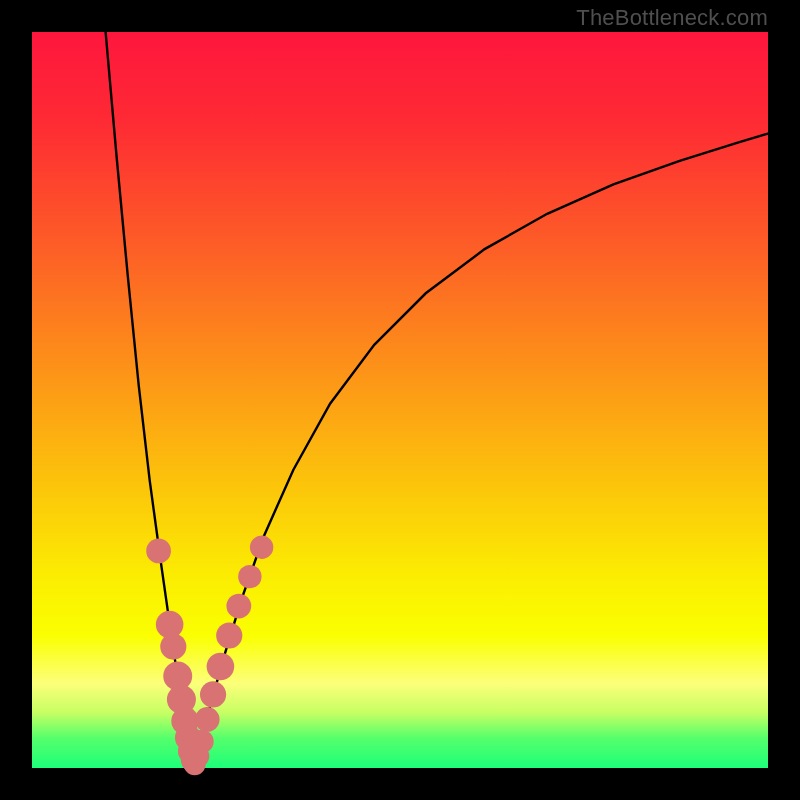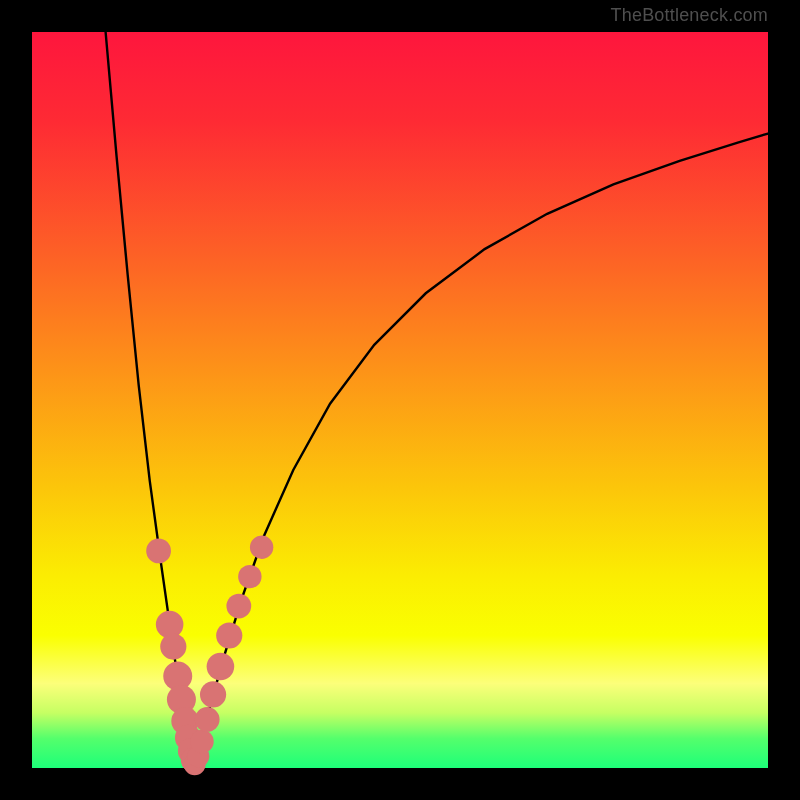--- a/index.html
+++ b/index.html
@@ -23,21 +23,21 @@
     position: absolute;
     box-sizing: border-box;
   }
   .gradient-fill {
     position: absolute;
     inset: 0;
   }
   .watermark {
     position: absolute;
     color: #4f4f4f;
-    font-size: 18px;
+    font-size: 22px;
     font-weight: 400;
     letter-spacing: 0.2px;
     user-select: none;
     white-space: nowrap;
   }
   svg.curve {
     position: absolute;
     inset: 0;
     width: 100%;
     height: 100%;

